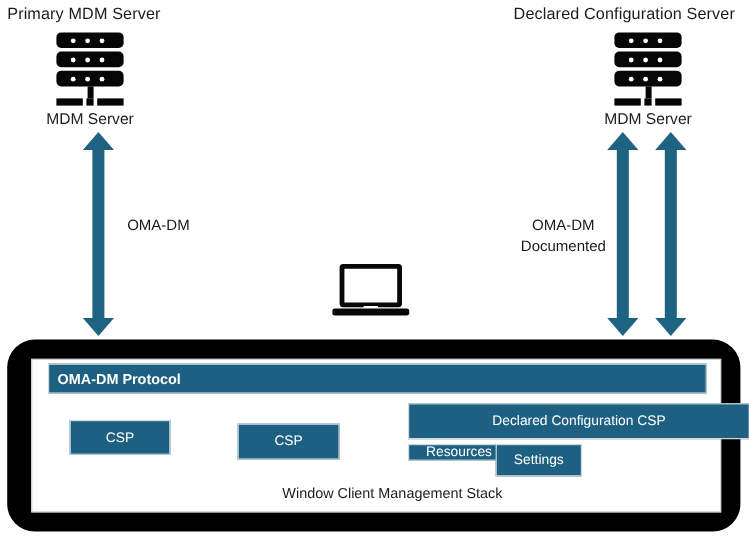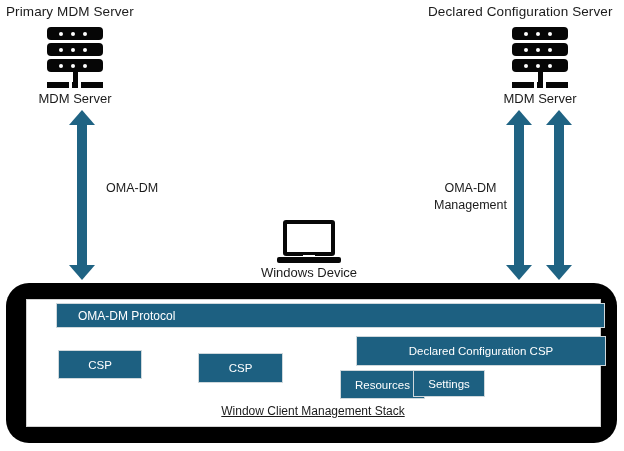--- a/index.html
+++ b/index.html
@@ -146,24 +146,23 @@
     box-sizing: border-box;
     color: #ffffff;
     display: flex;
     align-items: center;
     justify-content: center;
     font-size: 11.5px;
     white-space: nowrap;
   }
   .blue-box.left-align {
     justify-content: flex-start;
-    padding-left: 21px;
-    font-weight: normal;
+    padding-left: 7px;
+    font-weight: bold;
     font-size: 12px;
-    margin-left: 16px;
   }
   .stack-caption {
     position: absolute;
     font-size: 12px;
     color: #1b1b1b;
     white-space: nowrap;
     text-align: center;
   }
 </style>
 </head>
@@ -240,45 +239,44 @@
   </div>
 
   <div class="arrow-dbl" style="left:546px; top:110px; width:26px; height:170px;">
     <div class="arrow-head up" style="left:0px;"></div>
     <div class="arrow-shaft" style="left:8px; top:13px; width:10px; height:144px;"></div>
     <div class="arrow-head down" style="left:0px;"></div>
   </div>
 
   <div class="abs arrowlabel" style="left:434px; top:180px;">
     <div>OMA-DM</div>
-    <div>Management</div>
+    <div>Documented</div>
   </div>
 
   <div class="laptop" style="left:277px; top:220px; width:64px; height:44px;">
     <div class="laptop-screen"></div>
     <div class="laptop-notch"></div>
     <div class="laptop-base"></div>
   </div>
 
-  <div class="abs iconlabel" style="left:249px; top:265px; width:120px;">Windows  Device</div>
 
   <div id="stack-outer" style="left:6px; top:283px; width:611px; height:160px;">
   </div>
 
   <div id="stack-inner" style="left:26px; top:299px; width:575px; height:128px;">
   </div>
 
   <div class="blue-box left-align" style="left:40px; top:303px; width:549px; height:25px;">OMA-DM Protocol</div>
 
   <div class="blue-box" style="left:58px; top:350px; width:84px; height:29px;">CSP</div>
 
   <div class="blue-box" style="left:198px; top:353px; width:85px; height:30px;">CSP</div>
 
-  <div class="blue-box" style="left:340px; top:336px; width:250px; height:30px;margin-left:16px;">Declared Configuration CSP</div>
-
-  <div class="blue-box" style="left:340px; top:370px; width:85px; height:29px;">Resources</div>
+  <div class="blue-box" style="left:340px; top:336px; width:285px; height:30px;">Declared Configuration CSP</div>
+
+  <div class="blue-box" style="left:340px; top:370px; width:85px; height:14px;">Resources</div>
 
   <div class="blue-box" style="left:413px; top:370px; width:72px; height:27px;">Settings</div>
 
 
-  <div class="stack-caption" style="left:153px; top:404px; width:320px;text-decoration:underline;">Window Client Management Stack</div>
+  <div class="stack-caption" style="left:167px; top:404px; width:320px;">Window Client Management Stack</div>
 
 </div>
 
 </body></html>

